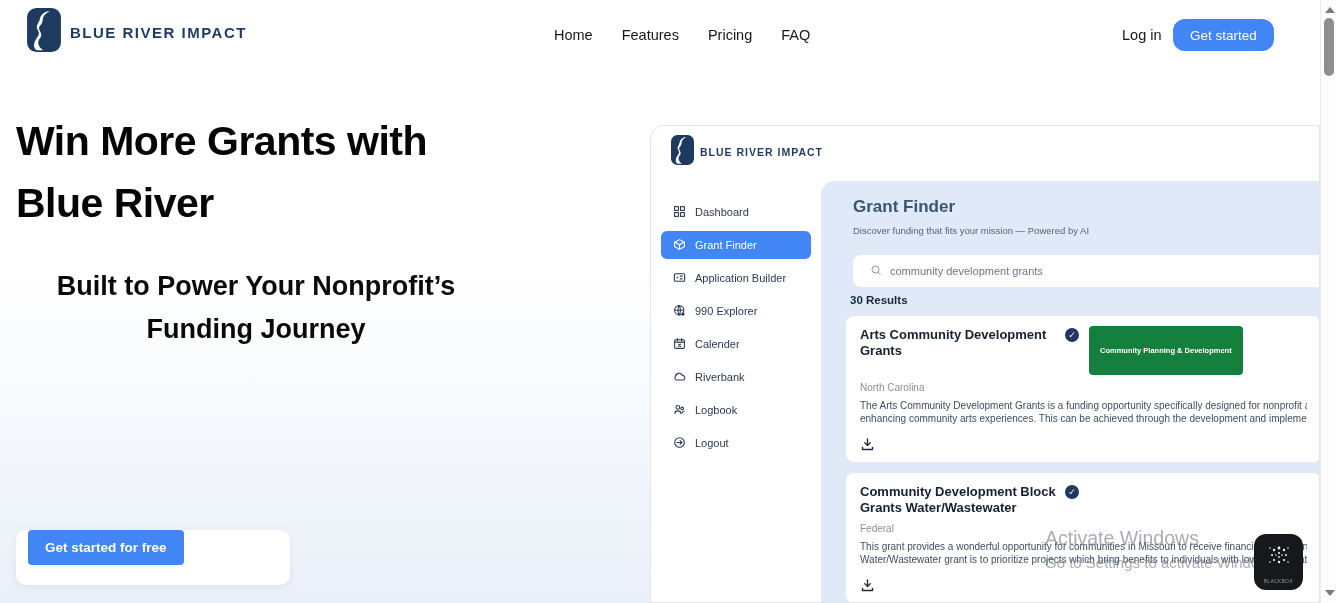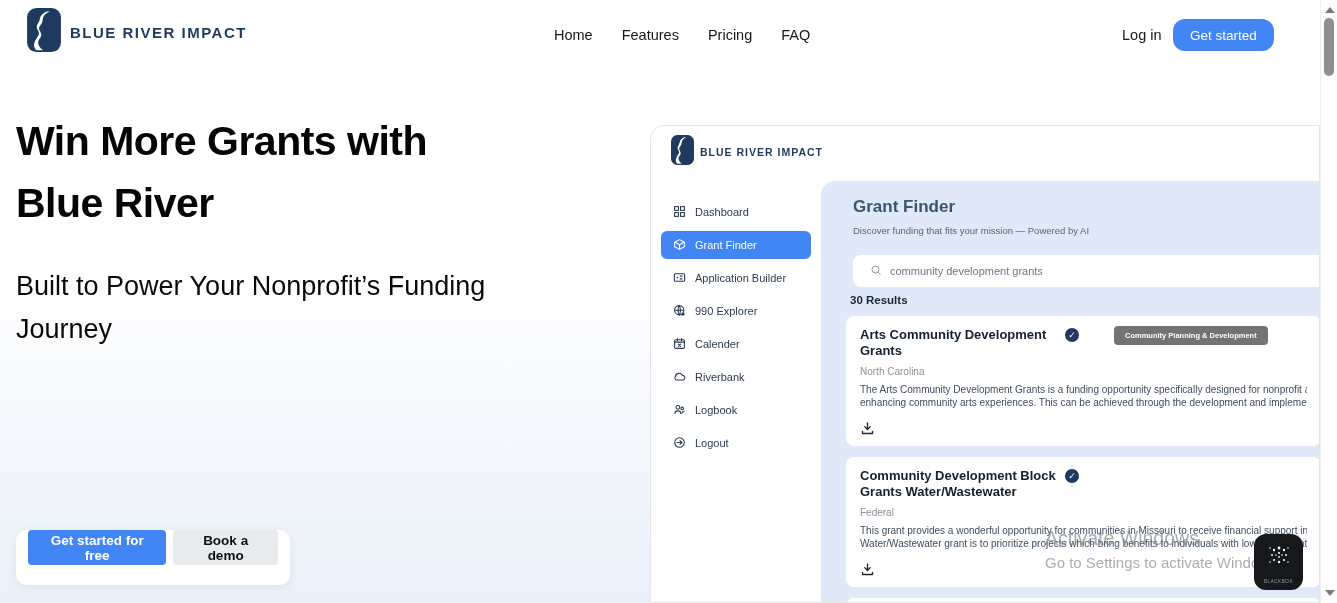--- a/index.html
+++ b/index.html
@@ -14,21 +14,21 @@
   .brand { position:absolute; left:27px; top:8px; display:flex; align-items:center; gap:9px; }
   .brand-text { font-size:15px; font-weight:700; letter-spacing:1.5px; color:#1e3a5f; }
   .nav { position:absolute; left:554px; top:0; height:70px; display:flex; align-items:center; gap:29px; }
   .nav a { font-size:14.5px; color:#15181c; text-decoration:none; cursor:pointer; }
   .login { position:absolute; left:1122px; top:27px; font-size:14.5px; cursor:pointer; }
   .cta-top { position:absolute; left:1173px; top:19px; height:32px; padding:0 17px; background:#4285f4;
     border:none; border-radius:12px; color:#fff; font-size:13.5px; font-family:inherit; cursor:pointer; }
   
   .hero { position:absolute; left:16px; top:110px; width:480px; }
   .hero h1 { font-size:41px; line-height:62px; font-weight:800; letter-spacing:-0.5px; color:#050505; }
-  .hero h2 { margin-top:31px; font-size:27px; line-height:43px; font-weight:400; color:#0a0a0a; }
+  .hero h2 { margin-top:31px; font-size:27px; line-height:43px; font-weight:700; color:#0a0a0a;text-align:center; }
   .hero p { margin-top:22px; font-size:16.5px; line-height:31.5px; color:#2e3a49; width:450px; }
   .cta-card { position:absolute; left:16px; top:530px; width:274px; height:55px; background:#fff; border-radius:10px;
     box-shadow:0 2px 8px rgba(30,58,95,.08); display:flex; padding:0 12px; gap:7px; }
   .btn-primary { height:35px; padding:0 17px; background:#4285f4; color:#fff; border:none; border-radius:4px;
     font-size:13.5px; font-weight:700; font-family:inherit; cursor:pointer; }
   .btn-secondary { height:35px; padding:0 16px; background:#e9eaeb; color:#0d0f12; border:none; border-radius:4px;
     font-size:13.5px; font-weight:700; font-family:inherit; cursor:pointer; }
   
   .app-frame { position:absolute; left:650px; top:125px; width:670px; height:478px; background:#fff;
     border:1px solid #e2e5ea; border-radius:14px 0 0 0; overflow:hidden; }
@@ -46,22 +46,22 @@
     display:flex; align-items:center; gap:8px; padding:0 17px; }
   .searchbar svg { width:12px; height:12px; color:#8b95a4; }
   .search-text { font-size:11px; color:#6b7688; }
   .results-label { position:absolute; left:29px; top:113px; font-size:11.5px; font-weight:700; color:#16283c; }
   .cards { position:absolute; left:25px; top:135px; width:475px; display:flex; flex-direction:column; gap:11px; }
   .card { background:#fff; border-radius:8px; padding:11px 14px 10px 14px; }
   .card-head { display:flex; align-items:flex-start; }
   .card-title { font-size:13px; font-weight:700; color:#15202e; width:205px; line-height:16px; }
   .badge { width:14px; height:14px; border-radius:50%; background:#1e3a5f; color:#fff; font-size:9px;
     display:flex; align-items:center; justify-content:center; margin-top:1px; flex:0 0 auto; }
-  .tag { margin-left:35px; margin-top:-1px; background:#737373; color:#fff; font-size:7.5px; font-weight:700;
-    padding:5px 11px; border-radius:4px; white-space:nowrap; cursor:pointer; }
+  .tag { margin-left:10px; margin-top:-1px; background:#15803d; color:#fff; font-size:7.5px; font-weight:700;
+    padding:20px 11px; border-radius:4px; white-space:nowrap; cursor:pointer; }
   .card-loc { margin-top:7px; font-size:10px; color:#8a9099; }
   .card-desc { margin-top:6px; font-size:10px; line-height:13px; color:#3f4d5e; white-space:nowrap; overflow:hidden; }
   .dl-btn { margin-top:12px; width:15px; height:15px; color:#24282e; cursor:pointer; }
   .dl-btn svg { width:15px; height:15px; }
   
   .watermark { position:absolute; left:1045px; top:527px; color:rgba(116,122,129,.62); pointer-events:none; }
   .watermark .w1 { font-size:19.5px; }
   .watermark .w2 { font-size:15px; margin-top:4px; }
   .blackbox { position:absolute; left:1254px; top:534px; width:49px; height:56px; background:#16181b; border-radius:12px;
     display:flex; flex-direction:column; align-items:center; justify-content:flex-end; padding-bottom:6px; cursor:pointer; }
@@ -96,21 +96,20 @@
   <span class="login">Log in</span>
   <button class="cta-top">Get started</button>
 </header>
 
 <section class="hero">
   <h1>Win More Grants with Blue River</h1>
   <h2>Built to Power Your Nonprofit’s Funding Journey</h2>
 </section>
 <div class="cta-card">
   <button class="btn-primary">Get started for free</button>
-  <button class="btn-secondary">Book a demo</button>
 </div>
 
 <div class="app-frame">
   <div class="app-brand">
     <span>
       <svg width="23" height="30" viewBox="0 0 40 52">
           <rect width="40" height="52" rx="11" fill="#1e3a5f"></rect>
           <path d="M27 4 C15 9 21 15 16 20 C10 26 21 29 15 36 C11 41 14 46 19 50 L11 50 C5 44 10 38 13 33 C17 27 8 25 13 18 C17 12 13 9 23 4 Z" fill="#fff"></path>
         </svg>
     </span>

